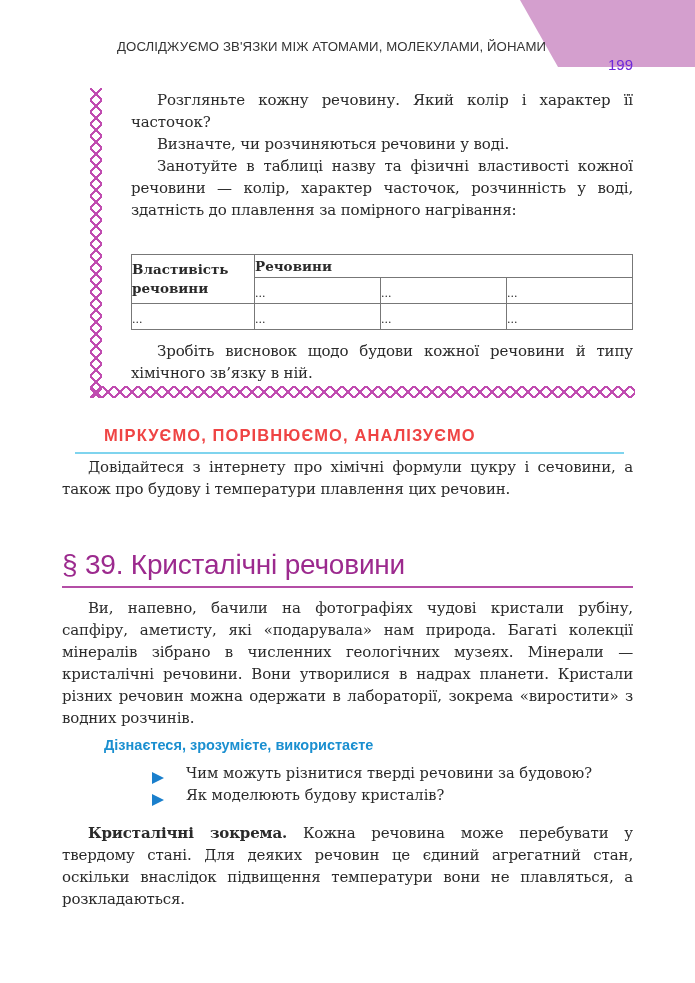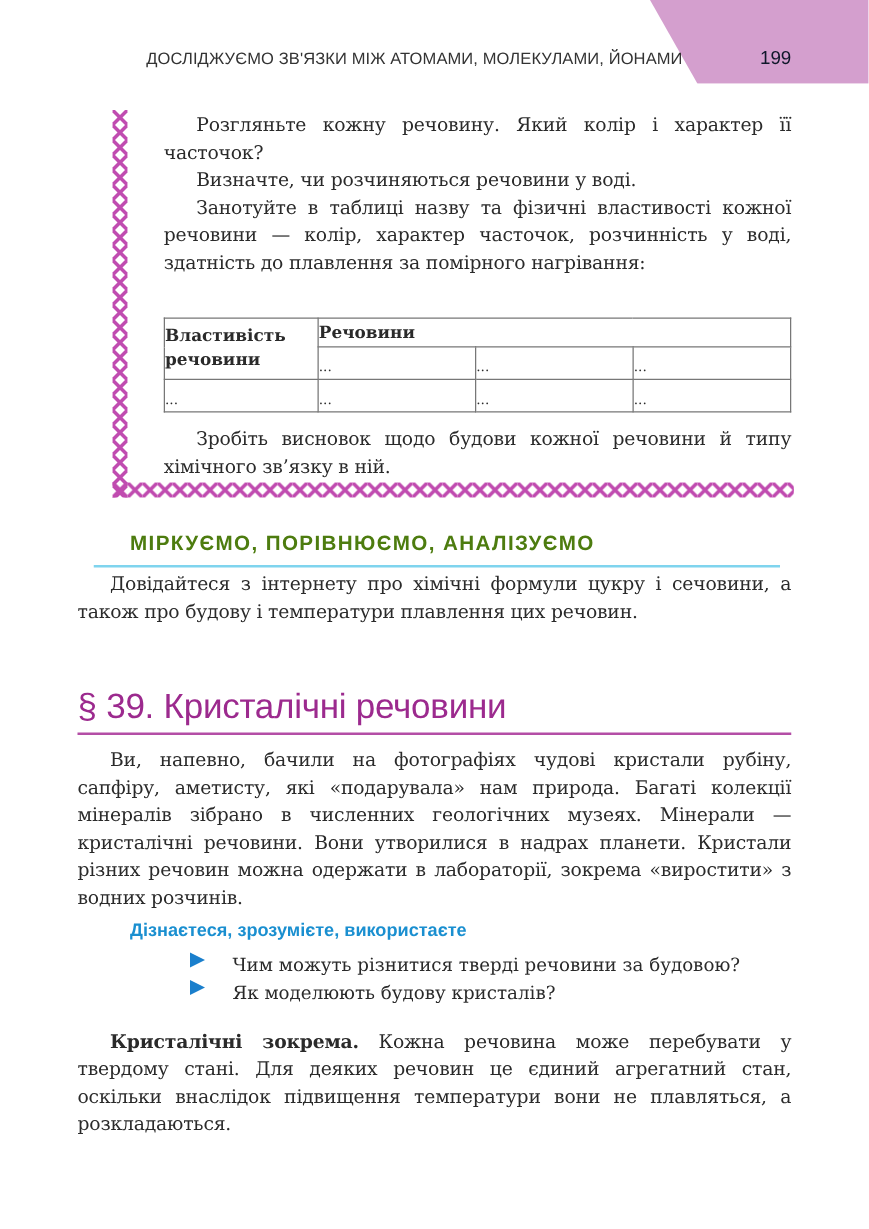--- a/index.html
+++ b/index.html
@@ -12,22 +12,22 @@
     position: absolute; top: 0; right: 0; width: 175px; height: 67px;
     background: #d49fce;
     clip-path: polygon(0 0, 100% 0, 100% 100%, 38px 100%);
   }
   .running-head {
     position: absolute; top: 39px; left: 117px; width: 420px;
     font-family: "Liberation Sans", sans-serif; font-size: 13.2px;
     letter-spacing: 0.1px; color: #333; white-space: nowrap;
   }
   .page-num {
-    position: absolute; top: 38px; left: 608px;
-    font-family: "Liberation Sans", sans-serif; font-size: 15px; color: #0f172a;
+    position: absolute; top: 56px; left: 608px;
+    font-family: "Liberation Sans", sans-serif; font-size: 15px; color: #6d28d9;
   }
   .para {
     position: absolute; font-size: 15px; line-height: 22px; text-align: justify;
     letter-spacing: -0.15px;
   }
   .para p { margin: 0; text-indent: 26px; }
 
   .border-left {
     position: absolute; left: 90px; top: 88px; width: 12px; height: 310px;
     background-image:
@@ -50,21 +50,21 @@
   }
   table.props td {
     border: 1.3px solid #777; text-align: left; padding: 0; height: 22px;
   }
   table.props td.hd { font-weight: bold; font-size: 13.5px; line-height: 19px; }
   table.props td.dots { font-size: 11px; vertical-align: bottom; padding-bottom: 3px; }
 
   .blue-head {
     position: absolute; left: 104px; top: 426px;
     font-family: "Liberation Sans", sans-serif; font-weight: bold; font-size: 16.5px;
-    letter-spacing: 1.1px; color: #4d7c0f; text-align: center;
+    letter-spacing: 1.1px; color: #ef4444; text-align: center;
   }
   .blue-line {
     position: absolute; left: 75px; top: 452px; width: 549px; height: 1.5px;
     background: #7fd4ee;
   }
   .section-head {
     position: absolute; left: 62px; top: 549px;
     font-family: "Liberation Sans", sans-serif; font-size: 28px; color: #9c2a8e;
     letter-spacing: -0.2px;
   }
@@ -72,21 +72,21 @@
     position: absolute; left: 62px; top: 586px; width: 571px; height: 2px;
     background: #b44ea6;
   }
   .sub-head {
     position: absolute; left: 104px; top: 737px;
     font-family: "Liberation Sans", sans-serif; font-weight: bold; font-size: 14.5px;
     color: #1a8fd0;
     text-align: center;
   }
   .bullets { position: absolute; left: 152px; top: 762px; font-size: 14.6px; line-height: 22px; }
-  .bullet { display: flex; align-items: flex-start; }
+  .bullet { display: flex; align-items: flex-end; }
   .tri {
     width: 0; height: 0; border-top: 6px solid transparent; border-bottom: 6px solid transparent;
     border-left: 12px solid #1a7fcc; margin-right: 22px;
   }
   b.lead { font-weight: bold; }
 </style>
 </head>
 <body>
 
 <div class="tab"></div>

